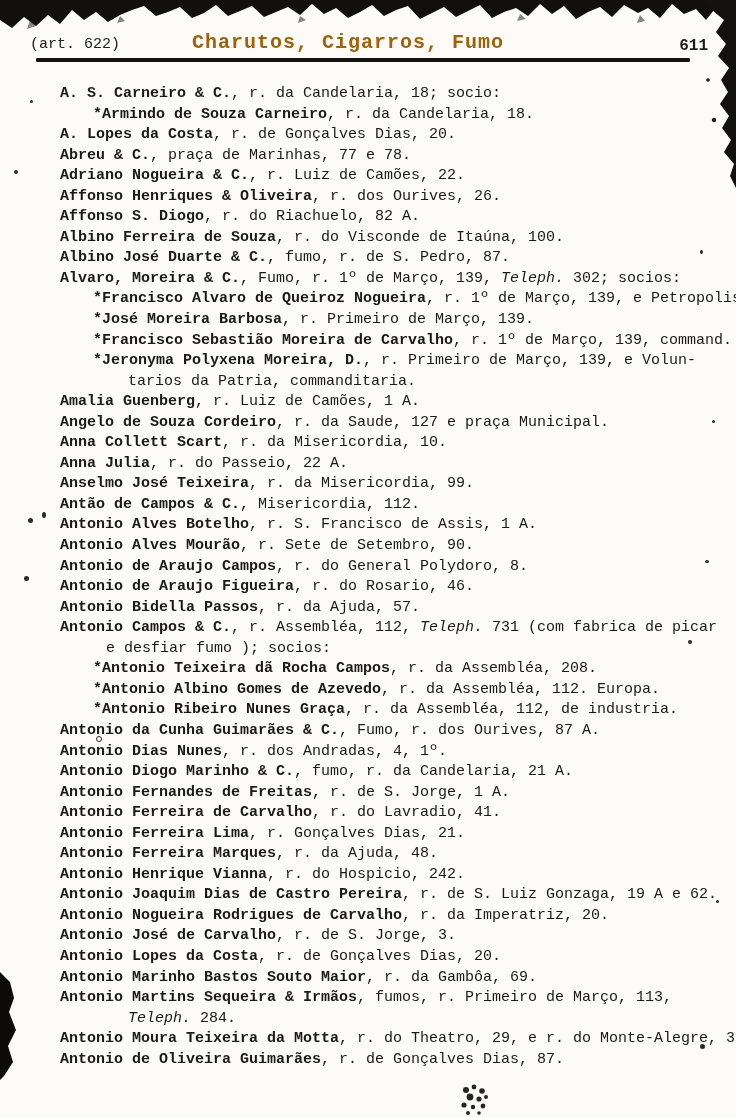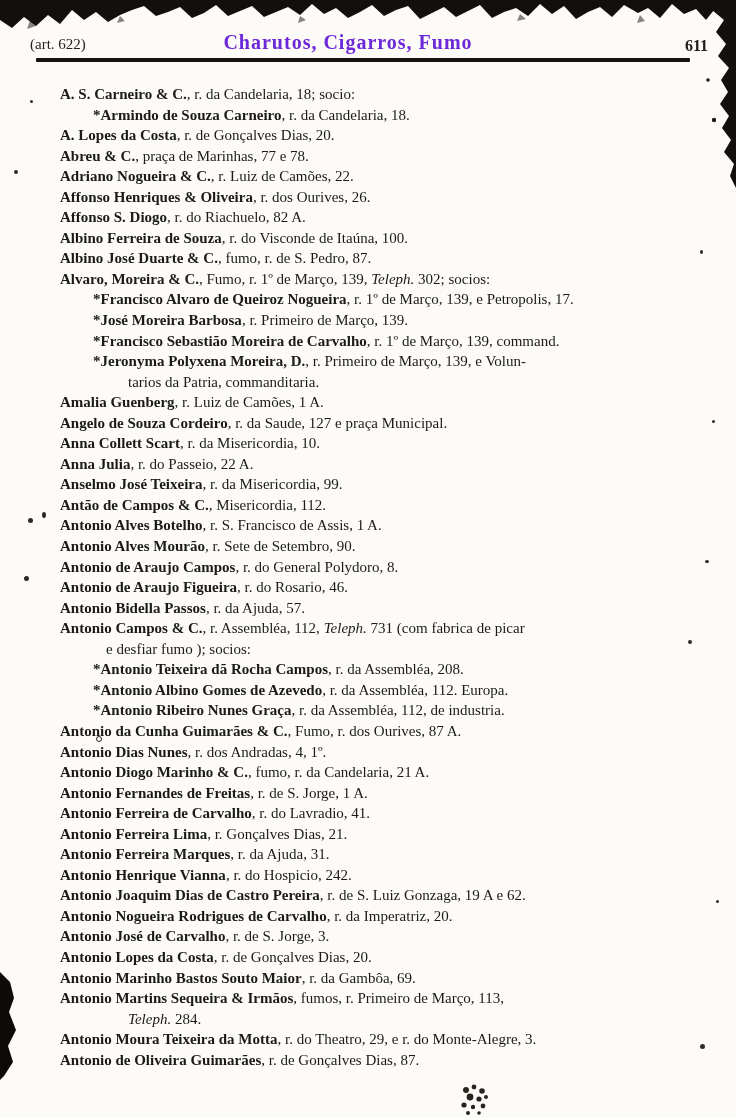--- a/index.html
+++ b/index.html
@@ -1,27 +1,27 @@
 <!DOCTYPE html>
 <html><head>
 <meta charset="utf-8">
 <style>
   html,body{margin:0;padding:0;}
   .page{
     position:relative;
     width:736px;height:1118px;
     background:#fcfbf7;
     overflow:hidden;
-    font-family:Liberation Serif, serif;
+    font-family:Liberation Mono, monospace;
     color:#1b1a18;
   }
   
   .hdr-art{position:absolute;left:30px;top:36px;font-size:15px;color:#24221f;}
   .hdr-title{position:absolute;left:0;right:40px;top:31px;text-align:center;
-    font-size:20px;font-weight:bold;letter-spacing:1px;color:#6d28d9;}
+    font-size:20px;font-weight:bold;letter-spacing:1px;color:#a16207;}
   .hdr-page{position:absolute;right:28px;top:37px;font-size:16px;font-weight:bold;color:#201e1b;}
   .hdr-rule{position:absolute;left:36px;top:58px;width:654px;height:4px;background:#15130f;border-radius:1px;}
   
   .list{position:absolute;left:60px;top:84px;right:5px;font-size:15px;line-height:20.55px;white-space:nowrap;}
   .entry{white-space:nowrap;}
   .entry.ind0{padding-left:0;}
   .entry.ind1{padding-left:33px;}
   .entry.ind2{padding-left:46px;}
   .entry.ind3{padding-left:68px;}
   .nm{font-weight:bold;}
@@ -115,21 +115,21 @@
       <div class="entry ind2"><span>e desfiar fumo ); socios:</span></div>
       <div class="entry ind1"><span class="nm">*Antonio Teixeira dã Rocha Campos</span><span>, r. da Assembléa, 208.</span></div>
       <div class="entry ind1"><span class="nm">*Antonio Albino Gomes de Azevedo</span><span>, r. da Assembléa, 112. Europa.</span></div>
       <div class="entry ind1"><span class="nm">*Antonio Ribeiro Nunes Graça</span><span>, r. da Assembléa, 112, de industria.</span></div>
       <div class="entry ind0"><span class="nm">Antonio da Cunha Guimarães &amp; C.</span><span>, Fumo, r. dos Ourives, 87 A.</span></div>
       <div class="entry ind0"><span class="nm">Antonio Dias Nunes</span><span>, r. dos Andradas, 4, 1º.</span></div>
       <div class="entry ind0"><span class="nm">Antonio Diogo Marinho &amp; C.</span><span>, fumo, r. da Candelaria, 21 A.</span></div>
       <div class="entry ind0"><span class="nm">Antonio Fernandes de Freitas</span><span>, r. de S. Jorge, 1 A.</span></div>
       <div class="entry ind0"><span class="nm">Antonio Ferreira de Carvalho</span><span>, r. do Lavradio, 41.</span></div>
       <div class="entry ind0"><span class="nm">Antonio Ferreira Lima</span><span>, r. Gonçalves Dias, 21.</span></div>
-      <div class="entry ind0"><span class="nm">Antonio Ferreira Marques</span><span>, r. da Ajuda, 31.</span></div>
+      <div class="entry ind0"><span class="nm">Antonio Ferreira Marques</span><span>, r. da Ajuda, 48.</span></div>
       <div class="entry ind0"><span class="nm">Antonio Henrique Vianna</span><span>, r. do Hospicio, 242.</span></div>
       <div class="entry ind0"><span class="nm">Antonio Joaquim Dias de Castro Pereira</span><span>, r. de S. Luiz Gonzaga, 19 A e 62.</span></div>
       <div class="entry ind0"><span class="nm">Antonio Nogueira Rodrigues de Carvalho</span><span>, r. da Imperatriz, 20.</span></div>
       <div class="entry ind0"><span class="nm">Antonio José de Carvalho</span><span>, r. de S. Jorge, 3.</span></div>
       <div class="entry ind0"><span class="nm">Antonio Lopes da Costa</span><span>, r. de Gonçalves Dias, 20.</span></div>
       <div class="entry ind0"><span class="nm">Antonio Marinho Bastos Souto Maior</span><span>, r. da Gambôa, 69.</span></div>
       <div class="entry ind0"><span class="nm">Antonio Martins Sequeira &amp; Irmãos</span><span>, fumos, r. Primeiro de Março, 113,</span></div>
       <div class="entry ind3"><span class="it">Teleph.</span><span> 284.</span></div>
       <div class="entry ind0"><span class="nm">Antonio Moura Teixeira da Motta</span><span>, r. do Theatro, 29, e r. do Monte-Alegre, 3.</span></div>
       <div class="entry ind0"><span class="nm">Antonio de Oliveira Guimarães</span><span>, r. de Gonçalves Dias, 87.</span></div>

